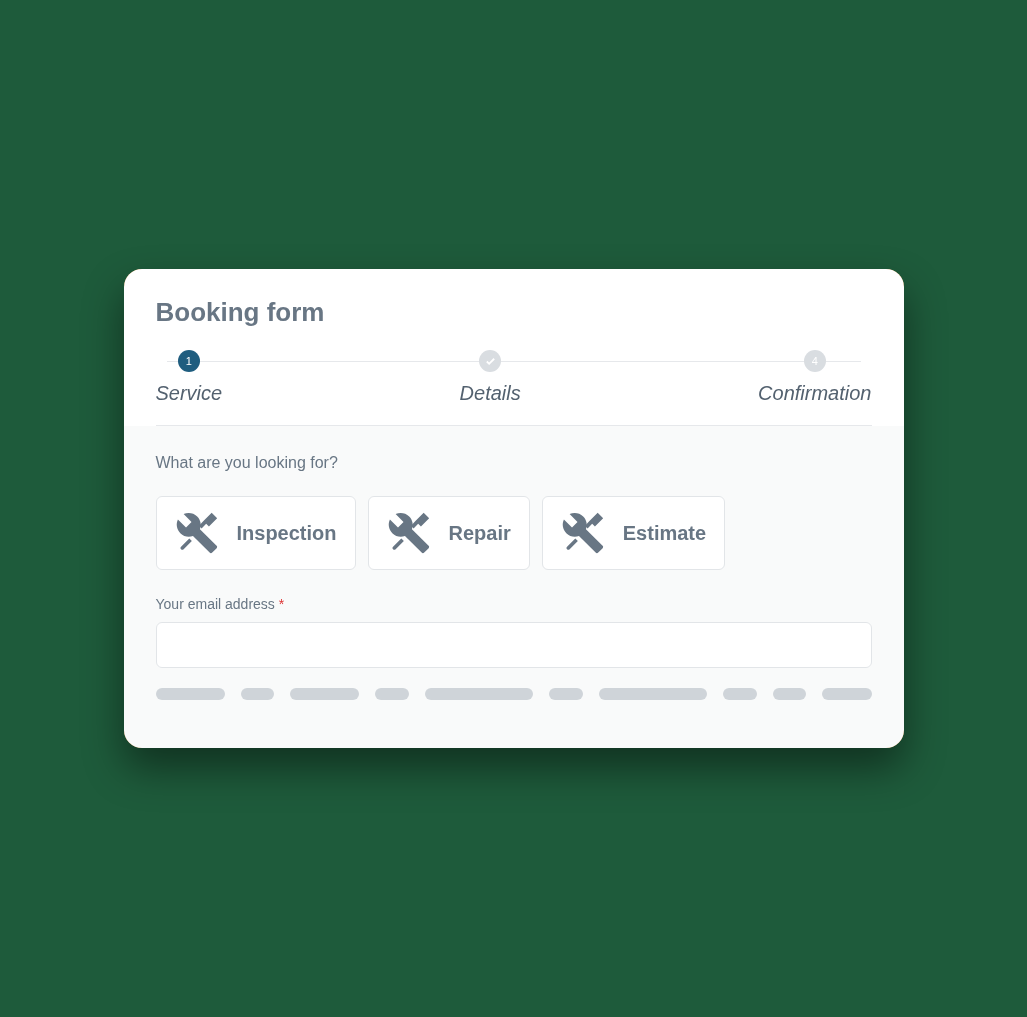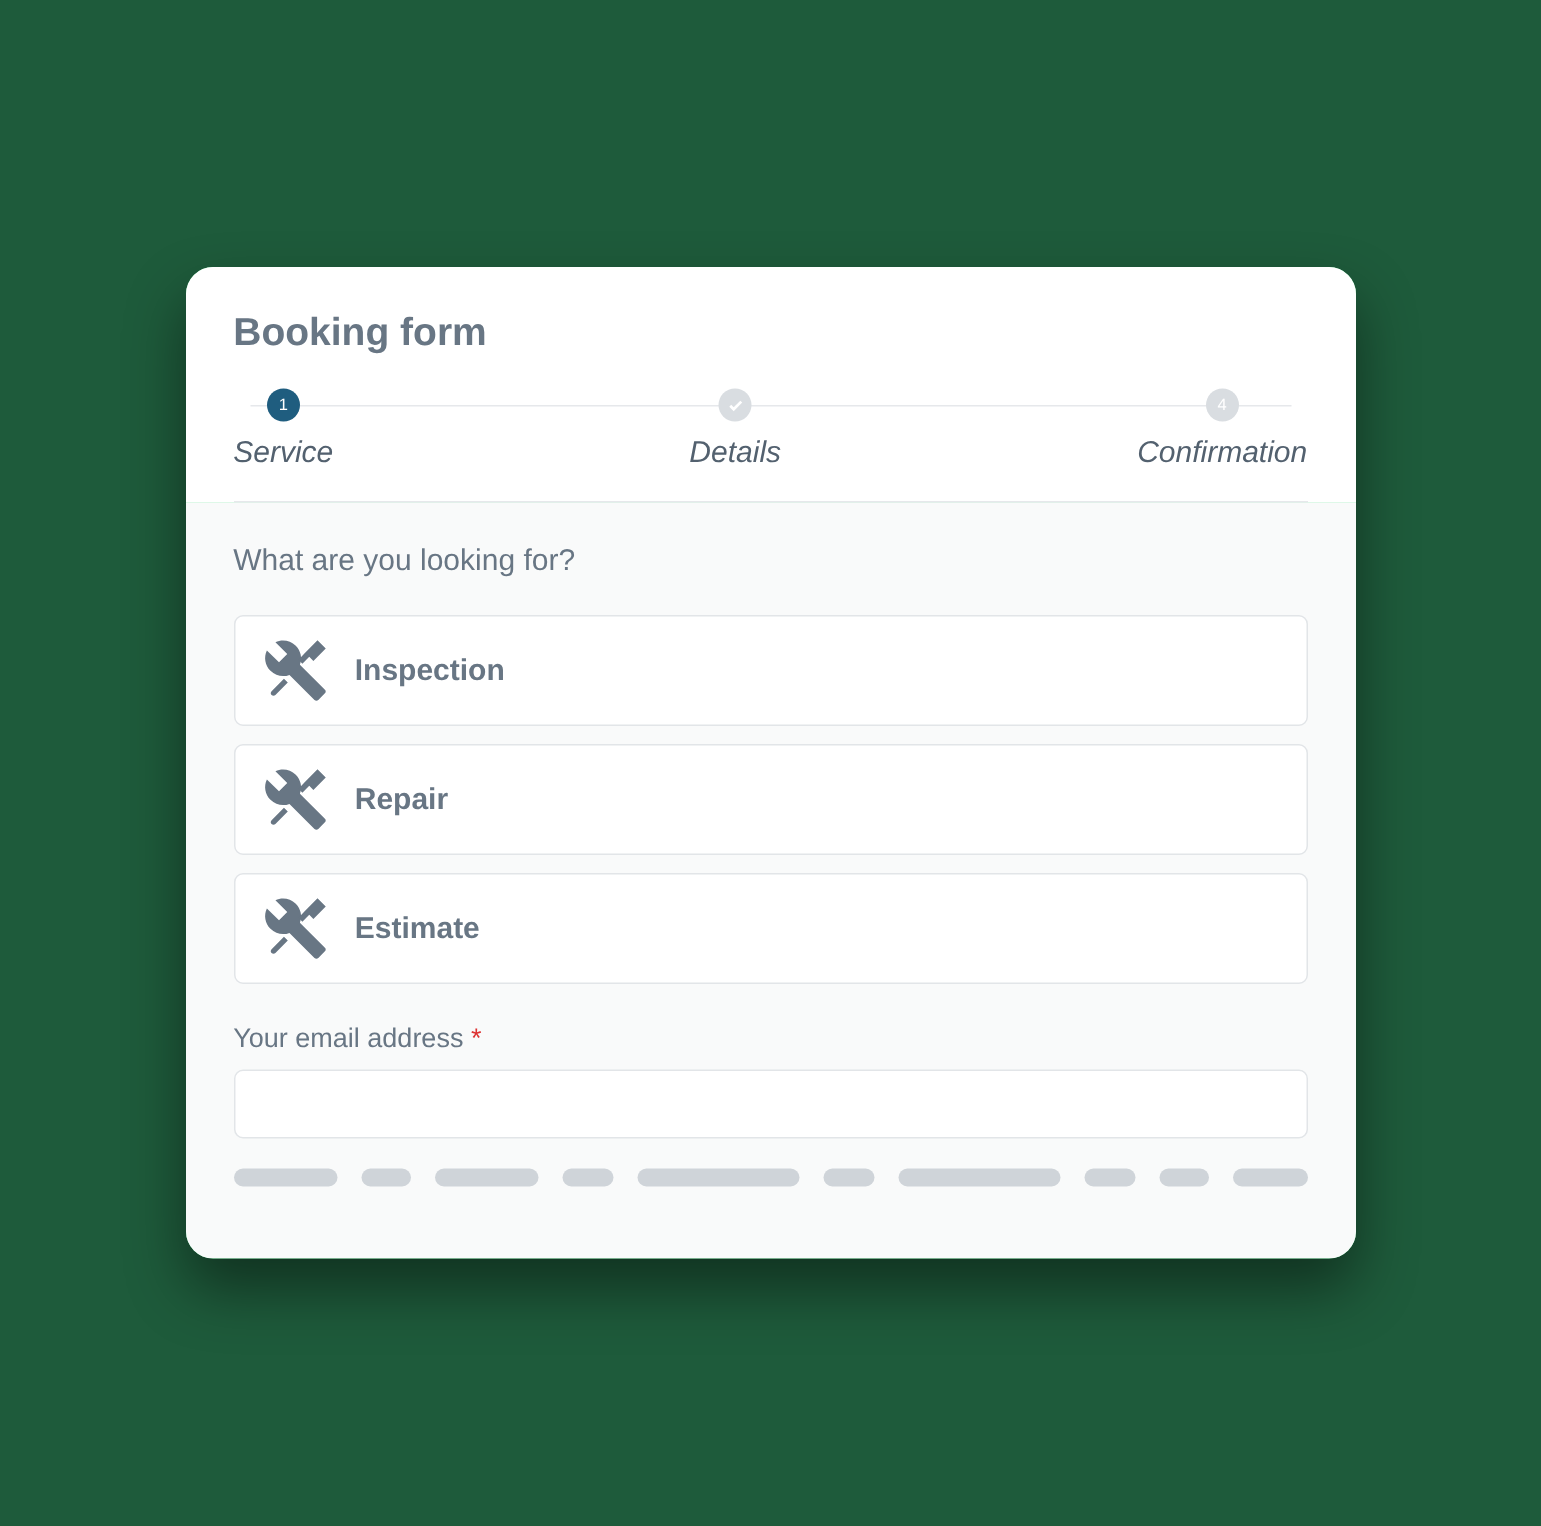--- a/index.html
+++ b/index.html
@@ -7,21 +7,21 @@
     font-family: Arial, Helvetica, sans-serif;
     background: #1e5b3b;
     width: 1027px;
     height: 1017px;
     display: flex;
     align-items: center;
     justify-content: center;
   }
   .card {
     width: 780px;
-    background: #86efac;
+    background: #a16207;
     border-radius: 18px;
     box-shadow: 0 20px 40px rgba(0,0,0,0.45);
     overflow: hidden;
   }
   .card-header {
     padding: 28px 32px 0 32px;
     background: #fff;
   }
   .title {
     font-size: 26px;
@@ -63,39 +63,39 @@
     top: 11px;
     height: 1px;
     background: #e6e8eb;
     z-index: 1;
   }
   .card-body {
     background: #f9fafa;
     padding: 28px 32px 24px 32px;
   }
   .question {
-    font-size: 20px;
+    font-size: 16px;
     color: #687684;
     margin-bottom: 24px;
   }
-  .options { display: flex; flex-direction: column; gap: 12px; margin-bottom: 26px; }
+  .options { display: flex; flex-direction: row; gap: 12px; margin-bottom: 26px; }
   .option {
     display: flex;
     align-items: center;
     gap: 18px;
     background: #fff;
     border: 1px solid #e2e5e8;
     border-radius: 6px;
     padding: 14px 18px;
     cursor: pointer;
   }
   .option-icon { width: 44px; height: 44px; flex-shrink: 0; }
   .option-label { font-size: 20px; font-weight: bold; color: #687684; }
   .field { margin-bottom: 18px; }
-  .field-label { font-size: 18px; color: #687684; margin-bottom: 10px; display: block; }
+  .field-label { font-size: 14px; color: #687684; margin-bottom: 10px; display: block; }
   .req { color: #d33; }
   .field-input {
     width: 100%;
     height: 46px;
     background: #fff;
     border: 1px solid #e2e5e8;
     border-radius: 6px;
     padding: 0 14px;
     font-size: 16px;
     color: #333;

